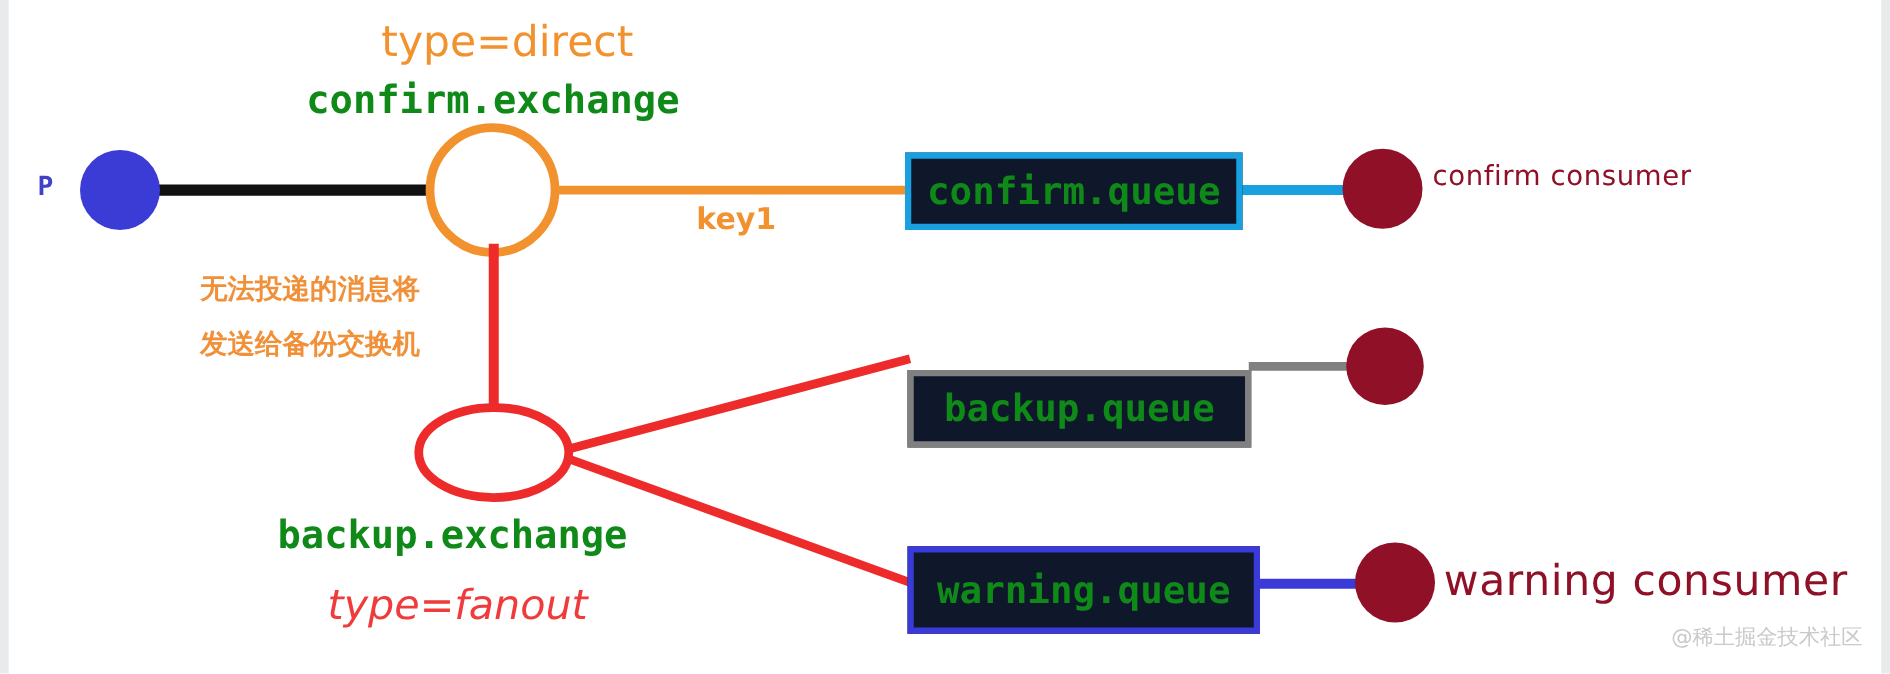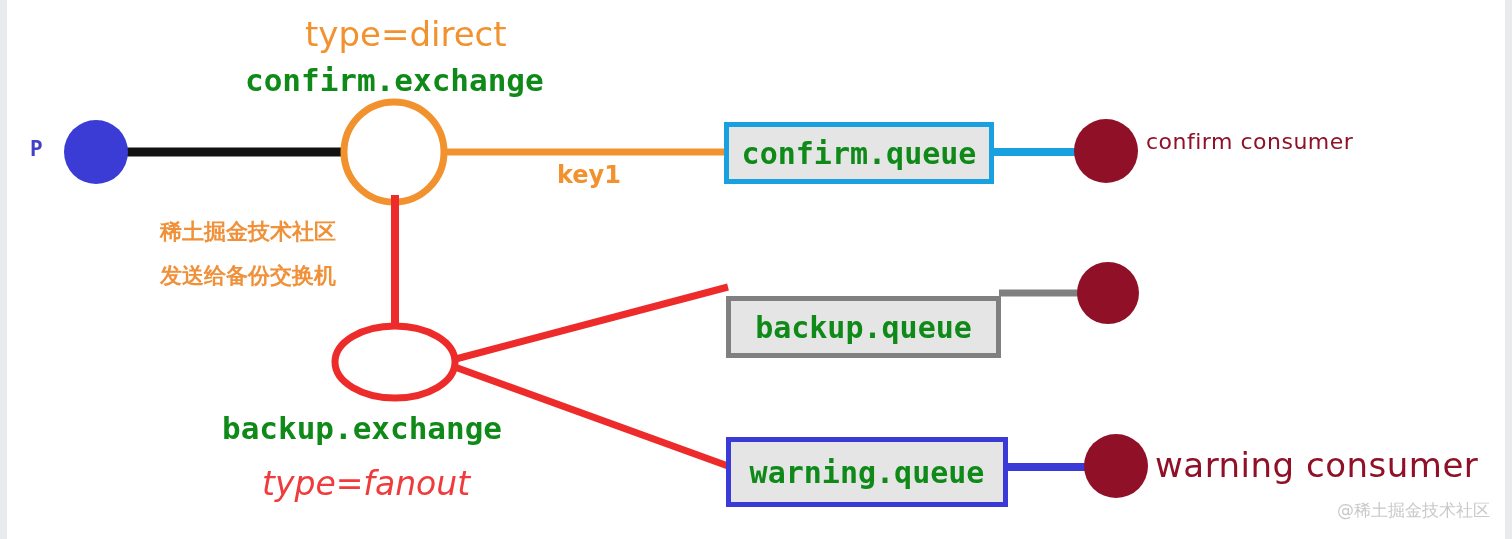--- a/index.html
+++ b/index.html
@@ -99,21 +99,21 @@
   .watermark {
     left: 1337px; top: 502px;
     font-size: 17px; color: #c9c9c9;
     font-family: "DejaVu Sans", sans-serif;
   }
 
   
   .qbox {
     position: absolute;
     box-sizing: border-box;
-    background: #e5e5e5;
+    background: #0f172a;
     display: flex;
     align-items: center;
     justify-content: center;
   }
   .qbox span {
     font-family: "DejaVu Sans Mono", "Liberation Mono", monospace;
     font-weight: bold;
     font-size: 30px;
     color: #0f8a19;
     white-space: nowrap;
@@ -171,21 +171,21 @@
     <circle cx="1116" cy="466" r="32" fill="#8f1027"></circle>
   </svg>
 
   <div class="lbl mono t-producer">P</div>
 
   <div class="lbl sans t-type-direct">type=direct</div>
   <div class="lbl mono t-confirm-exchange">confirm.exchange</div>
 
   <div class="lbl sans t-key1">key1</div>
 
-  <div class="lbl t-cn-1">稀土掘金技术社区</div>
+  <div class="lbl t-cn-1">无法投递的消息将</div>
   <div class="lbl t-cn-2">发送给备份交换机</div>
 
   <div class="lbl mono t-backup-exchange">backup.exchange</div>
   <div class="lbl sans t-type-fanout">type=fanout</div>
 
   <div class="qbox" id="box-confirm">
     <span>confirm.queue</span>
   </div>
   <div class="qbox" id="box-backup">
     <span>backup.queue</span>

